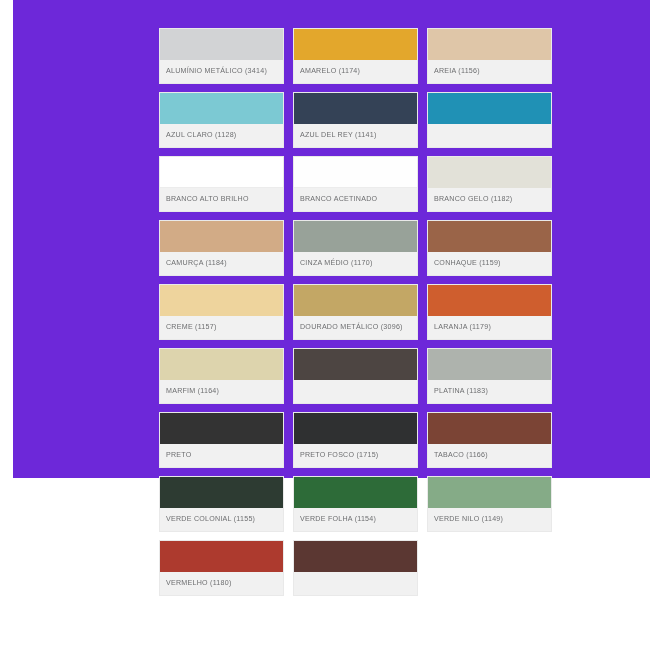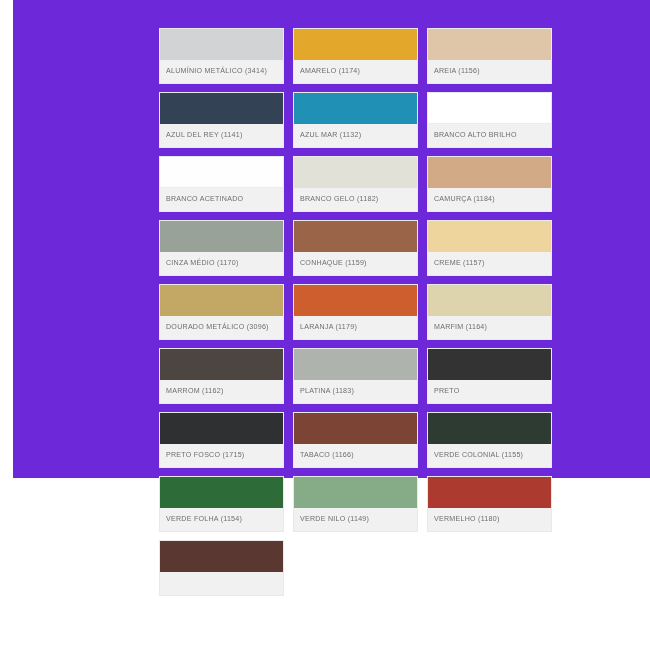--- a/index.html
+++ b/index.html
@@ -88,30 +88,33 @@
           <span class="swatch-label">AMARELO (1174)</span>
         </div>
       </div>
       <div class="swatch-card">
         <div class="swatch-color" style="background: rgb(223, 198, 168);"></div>
         <div class="swatch-label-strip">
           <span class="swatch-label">AREIA (1156)</span>
         </div>
       </div>
       <div class="swatch-card">
+        <div class="swatch-color" style="background: rgb(124, 201, 211);"></div>
+        <div class="swatch-label-strip">
+          <span class="swatch-label">AZUL CLARO (1128)</span>
+        </div>
+      </div>
+      <div class="swatch-card">
         <div class="swatch-color" style="background: rgb(52, 66, 86);"></div>
         <div class="swatch-label-strip">
           <span class="swatch-label">AZUL DEL REY (1141)</span>
         </div>
       </div>
       <div class="swatch-card">
         <div class="swatch-color" style="background: rgb(32, 145, 181);"></div>
-        <div class="swatch-label-strip">
-          <span class="swatch-label">AZUL MAR (1132)</span>
-        </div>
       </div>
       <div class="swatch-card white-card">
         <div class="swatch-color is-white" style="background: rgb(255, 255, 255);"></div>
         <div class="swatch-label-strip">
           <span class="swatch-label">BRANCO ALTO BRILHO</span>
         </div>
       </div>
       <div class="swatch-card white-card">
         <div class="swatch-color is-white" style="background: rgb(254, 254, 254);"></div>
         <div class="swatch-label-strip">
@@ -161,23 +164,20 @@
         </div>
       </div>
       <div class="swatch-card">
         <div class="swatch-color" style="background: rgb(221, 212, 173);"></div>
         <div class="swatch-label-strip">
           <span class="swatch-label">MARFIM (1164)</span>
         </div>
       </div>
       <div class="swatch-card">
         <div class="swatch-color" style="background: rgb(77, 69, 66);"></div>
-        <div class="swatch-label-strip">
-          <span class="swatch-label">MARROM (1162)</span>
-        </div>
       </div>
       <div class="swatch-card">
         <div class="swatch-color" style="background: rgb(174, 179, 173);"></div>
         <div class="swatch-label-strip">
           <span class="swatch-label">PLATINA (1183)</span>
         </div>
       </div>
       <div class="swatch-card">
         <div class="swatch-color" style="background: rgb(51, 51, 51);"></div>
         <div class="swatch-label-strip">

